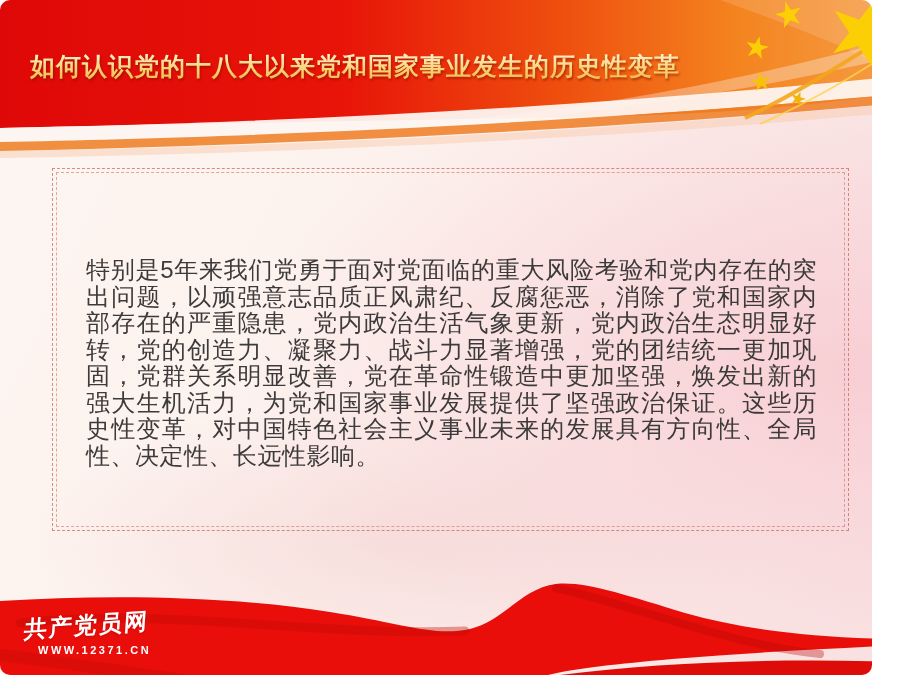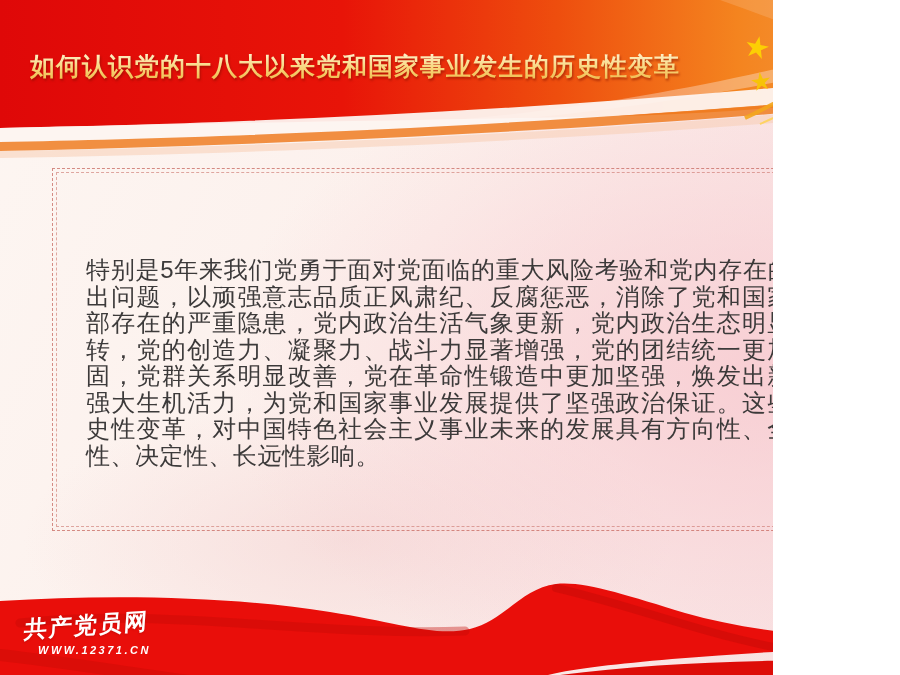--- a/index.html
+++ b/index.html
@@ -1,22 +1,23 @@
 <!DOCTYPE html>
 <html><head>
 <meta charset="utf-8">
 <style>
   html,body{margin:0;padding:0;}
   body{font-family:"Liberation Sans","DejaVu Sans",sans-serif;}
   .slide{
-    position:relative;width:773px;height:675px;overflow:hidden;
+    position:relative;width:872px;height:675px;overflow:hidden;
     background:
       radial-gradient(130% 90% at 100% 55%, rgba(247,198,205,0.75) 0%, rgba(247,198,205,0) 55%),
       radial-gradient(60% 30% at 45% 80%, rgba(243,208,208,0.55) 0%, rgba(243,208,208,0) 70%),
       linear-gradient(115deg,#fdf6f2 0%,#fcf0ec 50%,#f9e4e4 100%);
+    border-radius: 10px;
   }
   .hdr{position:absolute;top:0;left:0;width:900px;height:160px;}
   .hdr svg{display:block;}
   .title{
     position:absolute;left:30px;top:50px;margin:0;
     font-size:25px;font-weight:bold;letter-spacing:1px;white-space:nowrap;
     color:#f8d57a;
     background:linear-gradient(180deg,#fdf3cf 8%,#f8d57a 55%,#efb84a 95%);
     -webkit-background-clip:text;background-clip:text;
     -webkit-text-fill-color:transparent;
@@ -38,21 +39,21 @@
   }
   .ribbon{position:absolute;left:0;bottom:0;width:900px;height:120px;}
   .logo{position:absolute;left:24px;top:610px;color:#ffffff;}
   .logo-name{
     font-size:23px;font-weight:bold;letter-spacing:2px;
     transform:rotate(-4deg) skewX(-8deg);display:inline-block;
     text-shadow:0 1px 2px rgba(140,10,5,0.35);
   }
   .logo-url{
     font-size:11px;font-weight:bold;letter-spacing:2.5px;margin-top:3px;
-    padding-left:14px;white-space:nowrap;font-style:italic;
+    padding-left:14px;white-space:nowrap;
   }
 </style>
 </head>
 <body>
 
 <div class="slide">
 
   <div class="hdr">
     <svg width="900" height="160" viewBox="0 0 900 160">
       <defs>

